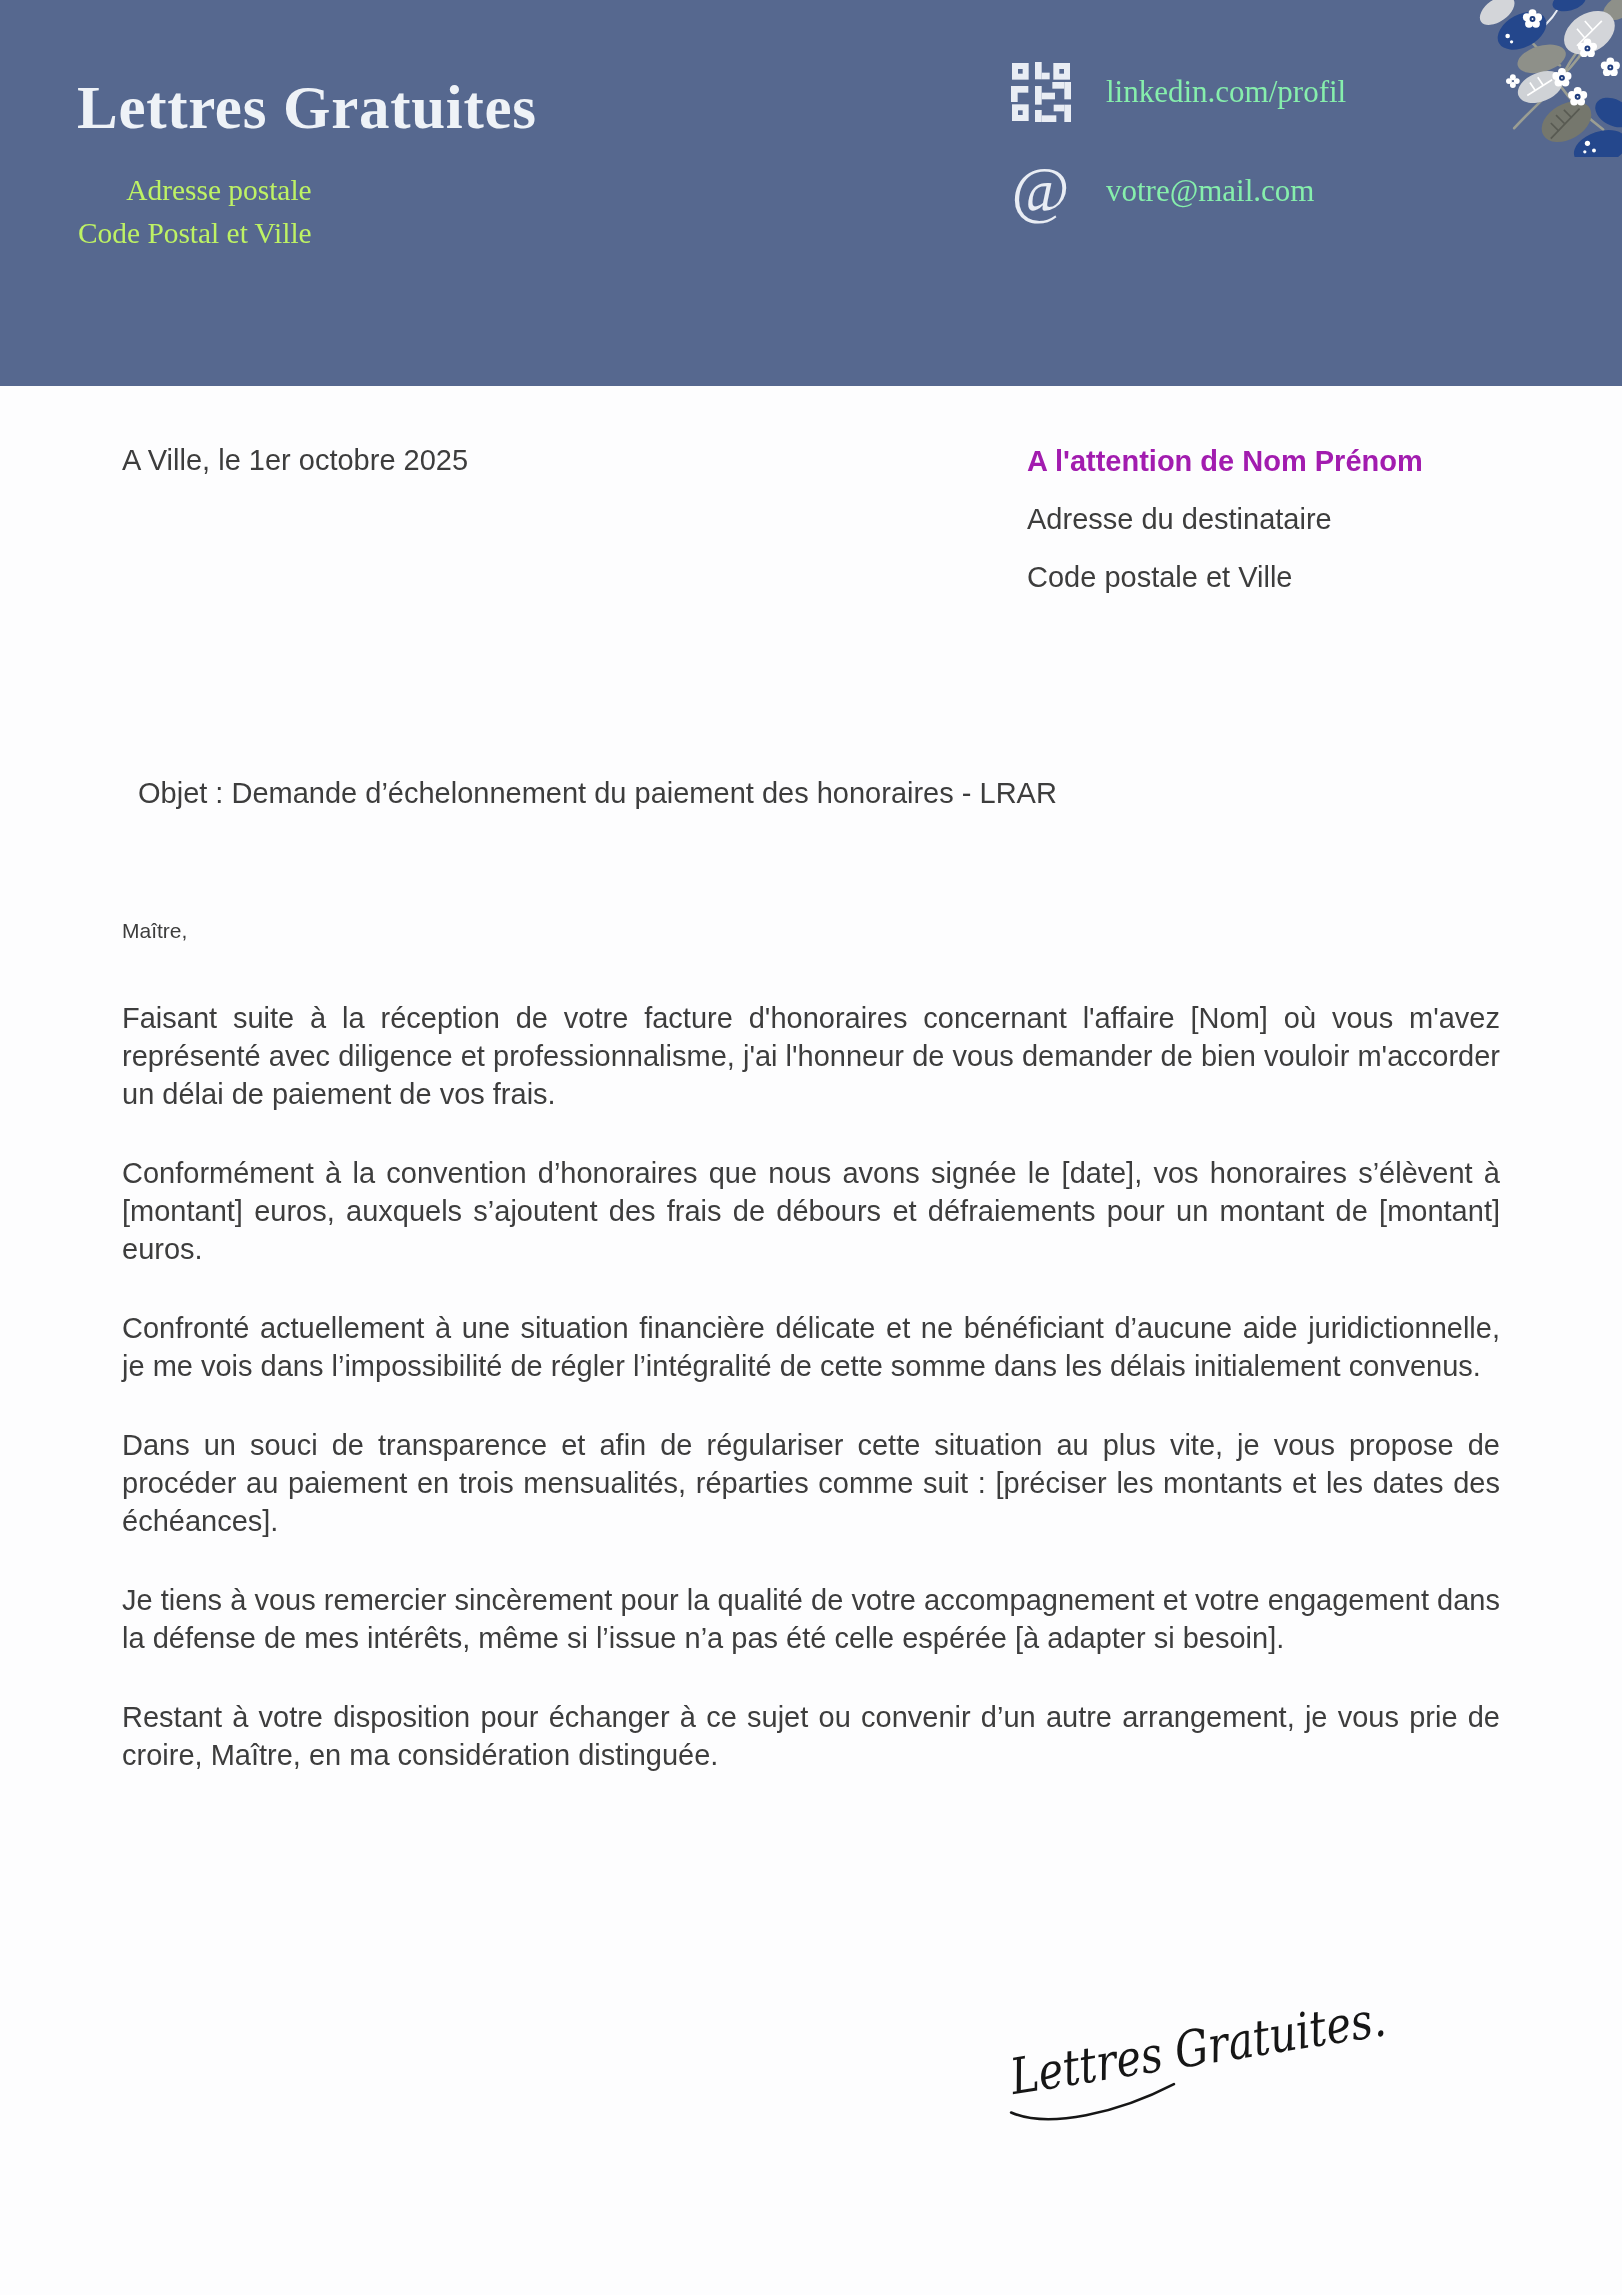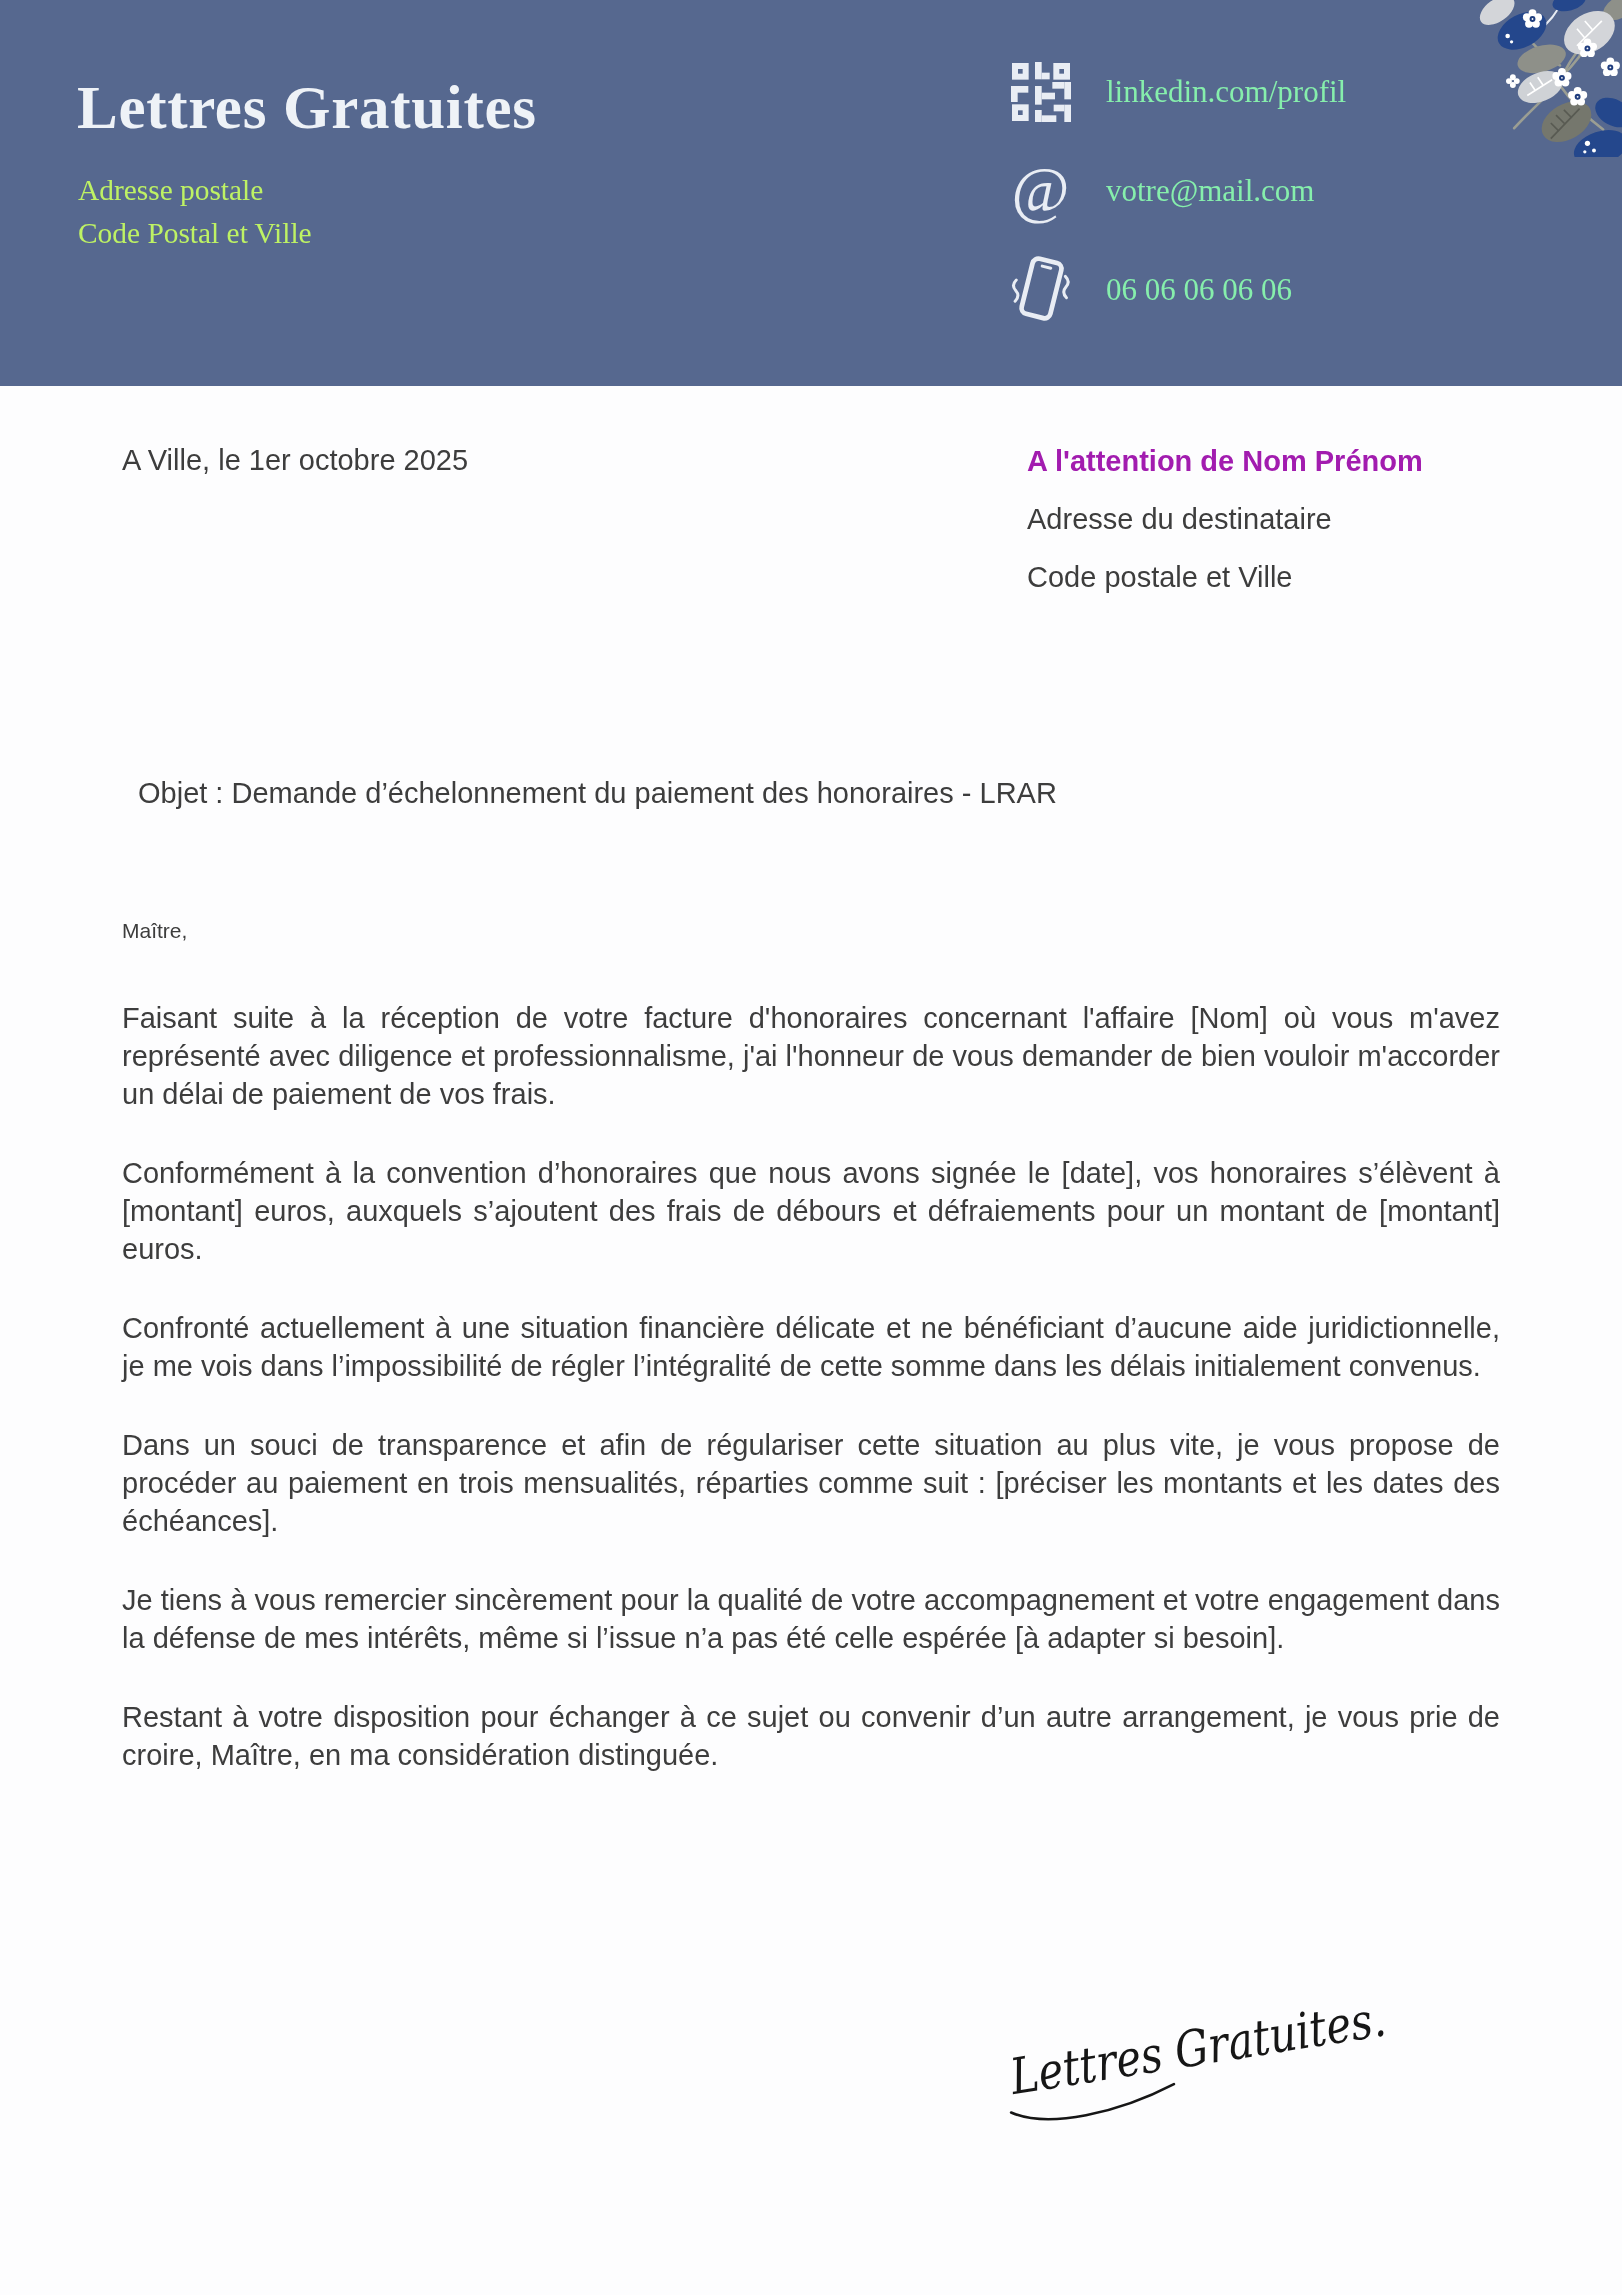--- a/index.html
+++ b/index.html
@@ -1,21 +1,21 @@
 <!DOCTYPE html>
 <html lang="fr" style="font-size:10.5px"><head>
 <meta charset="utf-8">
 <title>Lettre</title>
 <style>
   html,body{margin:0;padding:0;background:#e8e8e8;}
   .page{position:relative;width:1623px;height:2295px;background:#fdfdfe;overflow:hidden;
         font-family:"Liberation Sans",sans-serif;color:#3d3d3d;}
 
   
-  .hdr{position:absolute;left:0;top:0;width:1623px;height:386px;background:#56688f;}
+  .hdr{position:absolute;left:0;top:0;width:1623px;height:386px;background:#56688f;text-align:right;}
   .brand-title{position:absolute;left:77px;top:77px;margin:0;
     font-family:"Liberation Serif",serif;font-size:61px;font-weight:700;
     color:#eef2f7;letter-spacing:0.7px;line-height:1;}
   .brand-addr{position:absolute;left:78px;top:169px;
     font-family:"Liberation Serif",serif;font-size:29.4px;line-height:43px;color:#bef264;}
   .brand-addr p{margin:0;}
 
   .contacts{position:absolute;left:1008px;top:42px;margin:0;padding:0;list-style:none;}
   .contacts li{display:flex;align-items:center;height:99px;}
   .cicon{flex:0 0 65px;width:65px;display:flex;justify-content:center;align-items:center;}
@@ -79,33 +79,20 @@
           </svg>
         </span>
         <span class="ctext">linkedin.com/profil</span>
       </li>
       <li>
         <span class="cicon">
           <span class="at-glyph">@</span>
         </span>
         <span class="ctext">votre@mail.com</span>
       </li>
-      <li>
-        <span class="cicon">
-          <svg width="68" height="80" viewBox="0 0 110 130" fill="none" stroke="#e9edf4" stroke-linecap="round">
-            <g transform="rotate(14 55 65)">
-              <rect x="31" y="14" width="50" height="96" rx="10" stroke-width="8"></rect>
-              <line x1="48" y1="25" x2="63" y2="25" stroke-width="5"></line>
-            </g>
-            <path d="M 14,48 q -9,9 -1,18 q 8,9 -1,18" stroke-width="5"></path>
-            <path d="M 97,42 q 9,9 1,18 q -8,9 1,18" stroke-width="5"></path>
-          </svg>
-        </span>
-        <span class="ctext">06 06 06 06 06</span>
-      </li>
     </ul>
 
     <svg class="floral" width="164" height="157" viewBox="0 0 250 240">
       <g fill="none" stroke="#9b9e93" stroke-width="4" stroke-linecap="round">
         <path d="M 252,16 C 205,42 172,82 152,128"></path>
         <path d="M 152,128 C 128,152 104,174 84,196"></path>
         <path d="M 152,128 C 172,156 196,180 220,198"></path>
         <path d="M 100,52 C 120,76 138,92 154,100"></path>
         <path d="M 202,58 C 188,84 170,104 156,118"></path>
       </g>

